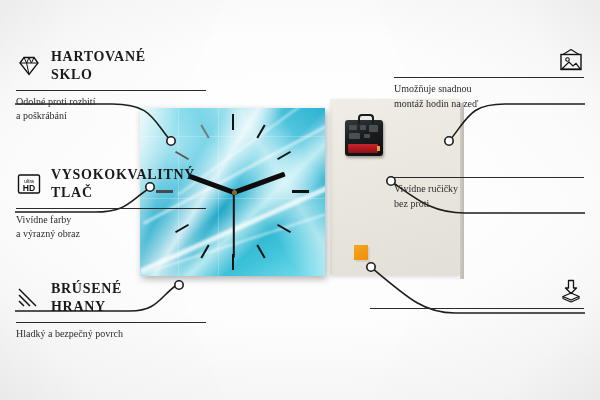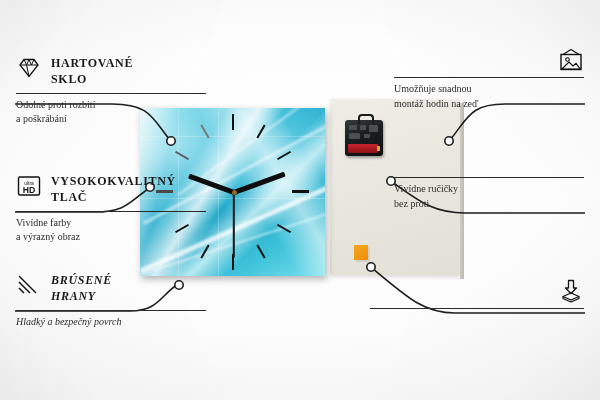--- a/index.html
+++ b/index.html
@@ -83,22 +83,22 @@
     background:linear-gradient(150deg,#f5a623 0%,#ef8f05 100%);
     box-shadow:2px 2px 0 rgba(0,0,0,.07);}
 
   
   .feat{position:absolute;width:190px;}
   .feat .head{display:flex;align-items:center;gap:9px;}
   .feat.left .head{justify-content:flex-start;}
   .feat.right .head{justify-content:flex-end;}
   .feat .title{
     font-family:"Liberation Serif", serif;
-    font-size:12px;font-weight:700;letter-spacing:.7px;
-    color:#1a1a1a;line-height:1.32;text-transform:uppercase;margin-top:8px;
+    font-size:14px;font-weight:700;letter-spacing:.7px;
+    color:#1a1a1a;line-height:1.32;text-transform:uppercase;
   }
   .feat.right .title{text-align:right;}
   .feat .rule{height:1px;background:#2a2a2a;margin:5px 0 4px 0;}
   .feat .desc{
     font-family:"Liberation Serif", serif;
     font-size:10px;color:#2b2b2b;line-height:1.45;
   }
   .feat.right .desc{}
   .ico{flex:0 0 auto;width:26px;height:24px;display:block;}
 
@@ -218,21 +218,21 @@
         <span>TLAČ</span>
       </div>
     </div>
     <div class="rule"></div>
     <div class="desc">
       <span>Vivídne farby</span><br>
       <span>a výrazný obraz</span>
     </div>
   </div>
 
-  <div class="feat left" style="left:16px;top:265px;font-style:italic;">
+  <div class="feat left" style="left:16px;top:280px;">
     <div class="head">
       <svg class="ico" viewBox="0 0 24 24">
         <g stroke="#111" stroke-width="1.5">
           <line x1="2" y1="3" x2="19" y2="20"></line>
           <line x1="2" y1="9" x2="13" y2="20"></line>
           <line x1="2" y1="15" x2="7" y2="20"></line>
         </g>
       </svg>
       <div class="title">
         <span>BRÚSENÉ</span><br>

